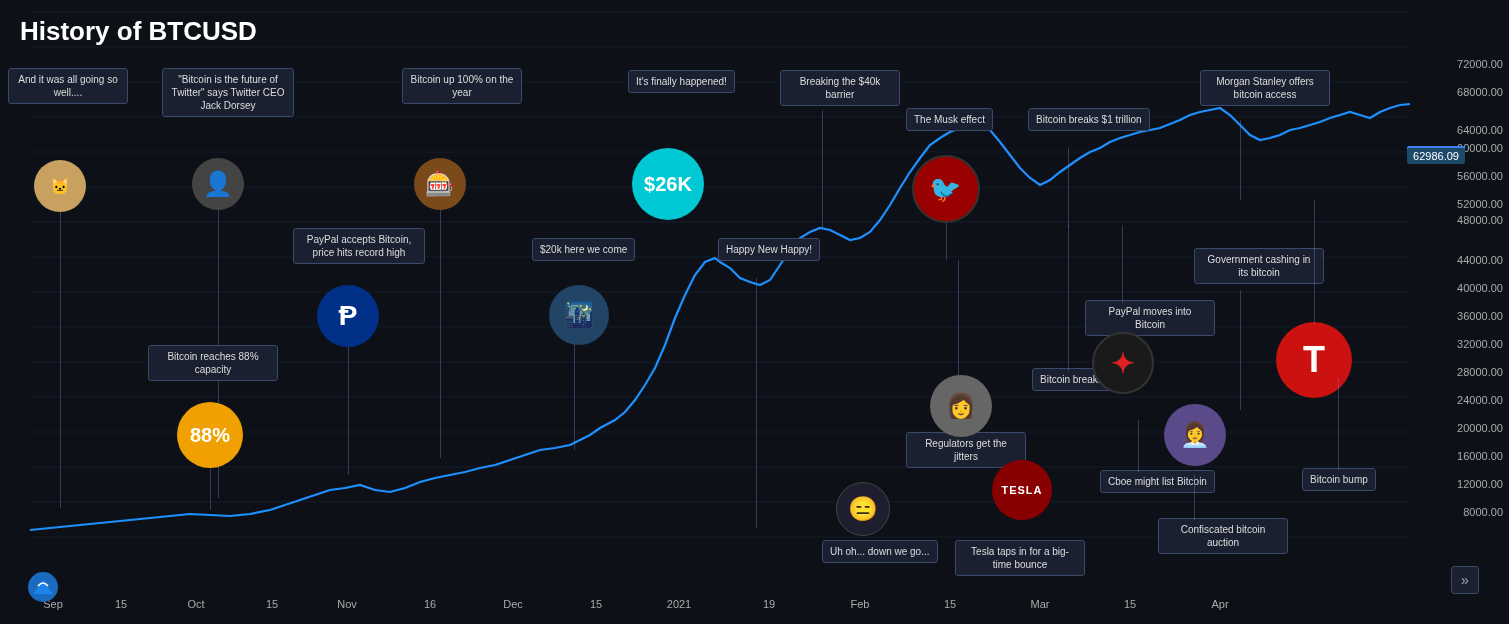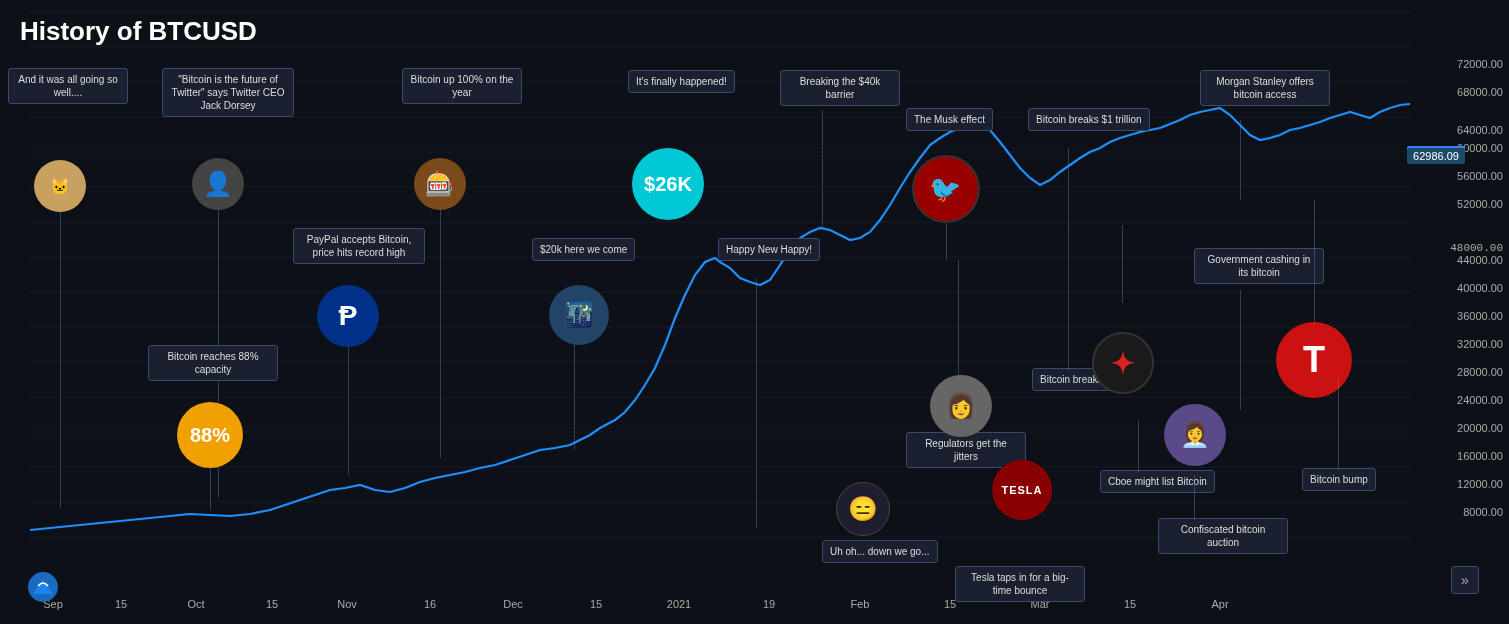--- a/index.html
+++ b/index.html
@@ -268,21 +268,21 @@
         1410,104
       "></polyline>
   </svg>
 
   <div class="y-label" style="top: 58px;">72000.00</div>
   <div class="y-label" style="top: 86px;">68000.00</div>
   <div class="y-label" style="top: 124px;">64000.00</div>
   <div class="y-label" style="top: 142px;">60000.00</div>
   <div class="y-label" style="top: 170px;">56000.00</div>
   <div class="y-label" style="top: 198px;">52000.00</div>
-  <div class="y-label" style="top: 242px; font-family: Liberation Mono, monospace;">48000.00</div>
+  <div class="y-label" style="top: 214px;">48000.00</div>
   <div class="y-label" style="top: 254px;">44000.00</div>
   <div class="y-label" style="top: 282px;">40000.00</div>
   <div class="y-label" style="top: 310px;">36000.00</div>
   <div class="y-label" style="top: 338px;">32000.00</div>
   <div class="y-label" style="top: 366px;">28000.00</div>
   <div class="y-label" style="top: 394px;">24000.00</div>
   <div class="y-label" style="top: 422px;">20000.00</div>
   <div class="y-label" style="top: 450px;">16000.00</div>
   <div class="y-label" style="top: 478px;">12000.00</div>
   <div class="y-label" style="top: 506px;">8000.00</div>
@@ -344,29 +344,30 @@
   <div class="ann-icon" style="left:836px; top:482px; width:54px; height:54px; background:#1e1e2e; border:1px solid #444; font-size:24px;">😑</div>
 
   <div class="annotation" style="left:906px; top:108px; max-width:120px;">The Musk effect</div>
   <div class="ann-line" style="left:946px; top:160px; height:100px;"></div>
   <div class="ann-icon" style="left:912px; top:155px; width:68px; height:68px; background:#990000; border:2px solid #333; font-size:26px;">🐦</div>
 
   <div class="annotation" style="left:906px; top:432px; max-width:120px;">Regulators get the jitters</div>
   <div class="ann-icon" style="left:930px; top:375px; width:62px; height:62px; background:#666; overflow:hidden; font-size:24px;">👩</div>
   <div class="ann-line" style="left:958px; top:260px; height:116px;"></div>
 
-  <div class="annotation" style="left:955px; top:518px; max-width:130px;margin-top:48px;">Tesla taps in for a big-time bounce</div>
+  <div class="annotation" style="left:955px; top:492px; max-width:130px;margin-top:48px;">Tesla taps in for a big-time bounce</div>
   <div class="ann-icon" style="left:992px; top:460px; width:60px; height:60px; background:#880000; font-size:11px; font-weight:bold; color:#fff; letter-spacing:1px;">TESLA</div>
 
   <div class="annotation" style="left:1028px; top:108px; max-width:130px;">Bitcoin breaks $1 trillion</div>
   <div class="ann-line" style="left:1068px; top:148px; height:80px;"></div>
 
   <div class="annotation" style="left:1032px; top:368px; max-width:130px;">Bitcoin breaks $50k!</div>
   <div class="ann-line" style="left:1068px; top:225px; height:146px;"></div>
 
+  <div class="annotation" style="left:1085px; top:300px; max-width:130px;">PayPal moves into Bitcoin</div>
   <div class="ann-icon" style="left:1092px; top:332px; width:62px; height:62px; background:#1a1a1a; border:2px solid #333; font-size:28px; color:#dd2222;">✦</div>
   <div class="ann-line" style="left:1122px; top:225px; height:78px;"></div>
 
   <div class="annotation" style="left:1100px; top:470px; max-width:130px;">Cboe might list Bitcoin</div>
   <div class="ann-line" style="left:1138px; top:420px; height:52px;"></div>
 
   <div class="annotation" style="left:1158px; top:518px; max-width:130px;">Confiscated bitcoin auction</div>
   <div class="ann-line" style="left:1194px; top:475px; height:45px;"></div>
 
   <div class="annotation" style="left:1200px; top:70px; max-width:130px;">Morgan Stanley offers bitcoin access</div>

